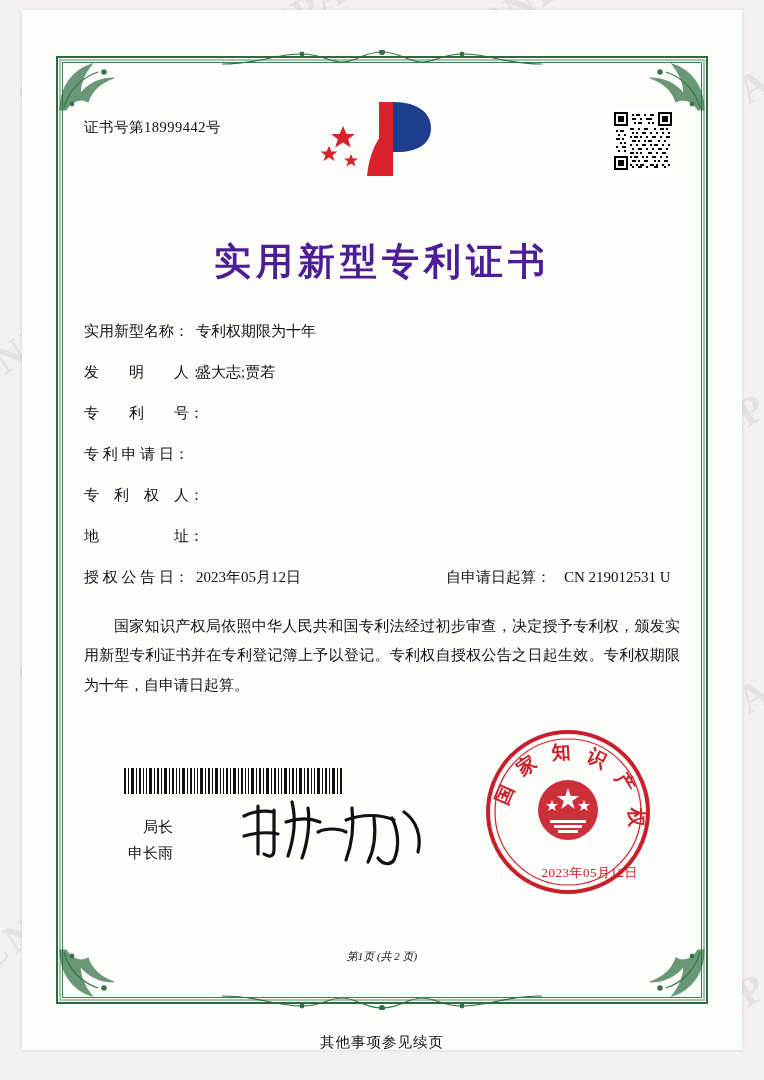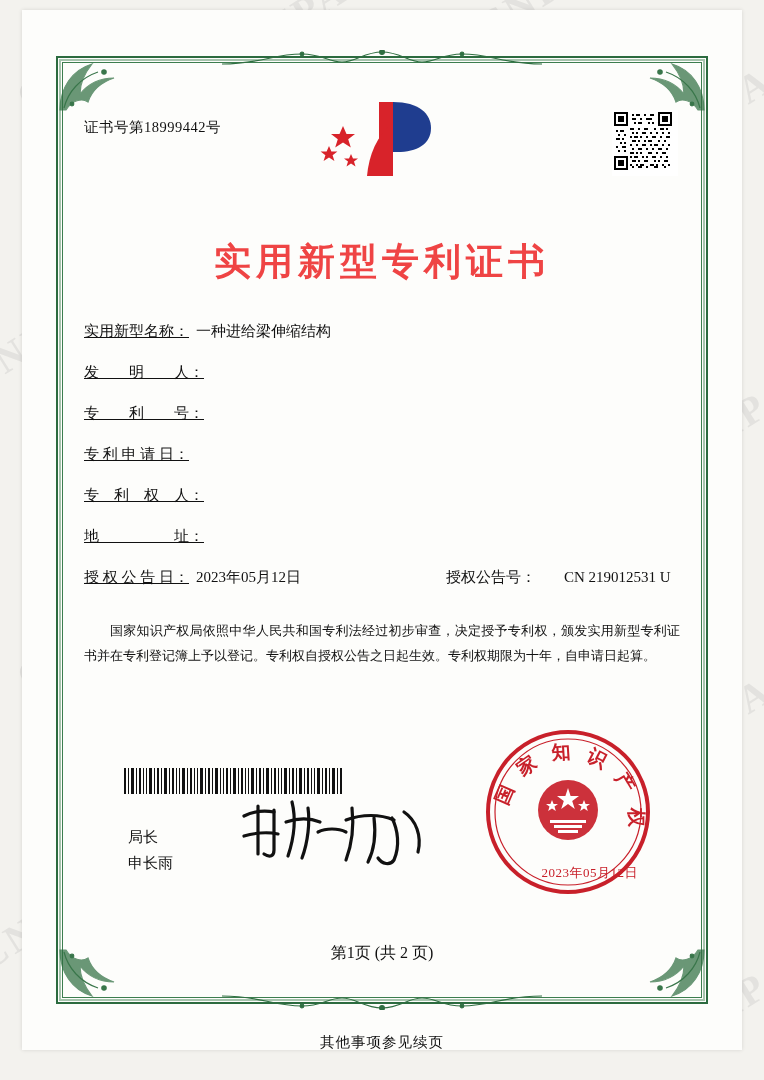--- a/index.html
+++ b/index.html
@@ -132,53 +132,52 @@
   }
   .logo svg { width: 100%; height: 100%; display: block; }
 
   .main-title {
     text-align: center;
     font-size: 37px;
     font-weight: bold;
     letter-spacing: 5px;
     margin-top: 100px;
     font-family: "DejaVu Sans", "Liberation Sans", sans-serif;
-    color: #ef4444;
+    color: #4c1d95;
   }
 
   .fields {
     margin-top: 34px;
     font-size: 15px;
   }
   .field-row {
     display: flex;
     align-items: baseline;
     margin-bottom: 20px;
     line-height: 1.4;
   }
   .f-label {
     width: 112px;
     flex: 0 0 112px;
     letter-spacing: 0px;
     white-space: nowrap;
-    text-decoration: underline;
   }
   .f-value {
     flex: 1;
   }
   .field-row.split .f-value { flex: 0 0 auto; width: 250px; }
   .f-label2 {
     width: 118px;
     flex: 0 0 118px;
     white-space: nowrap;
   }
 
   .paras {
-    margin-top: 30px;
-    font-size: 13px;
+    margin-top: 24px;
+    font-size: 15px;
     line-height: 1.95;
     text-align: justify;
   }
   .paras p {
     margin: 0 0 8px 0;
     text-indent: 2em;
   }
 
   
   .barcode {
@@ -187,23 +186,24 @@
     bottom: 176px;
     height: 26px;
     width: 220px;
   }
   .barcode svg { width: 100%; height: 100%; display:block; }
 
   
   .sign-block {
     position: absolute;
     left: 44px;
-    bottom: 94px;
+    bottom: 104px;
     font-size: 15px;
     line-height: 1.7;
+    text-align: right;
   }
   .signature {
     position: absolute;
     left: 150px;
     bottom: 100px;
     width: 200px;
     height: 78px;
     color: #111;
   }
   .signature svg { width:100%; height:100%; display:block; }
@@ -225,21 +225,22 @@
     color: #c8202a;
     letter-spacing: .5px;
     font-family: "Liberation Serif", serif;
   }
 
   .page-no {
     position: absolute;
     left: 0; right: 0;
     bottom: 6px;
     text-align: center;
-    font-size: 16px;
+    font-size: 11px;
+    font-style: italic;
   }
 
   .footnote {
     position: absolute;
     left: 0; right: 0;
     bottom: 28px;
     text-align: center;
     font-size: 14.5px;
     letter-spacing: 1px;
     font-family: "Liberation Serif", serif;
@@ -457,25 +458,26 @@
     </div>
 
     <div class="cert-no">证书号第18999442号</div>
 
     <div class="main-title">实用新型专利证书</div>
 
     <div class="fields">
 
       <div class="field-row">
         <div class="f-label">实用新型名称：</div>
-        <div class="f-value">一种进给梁伸缩结构</div>
+        <div class="f-value">专利权期限为十年</div>
       </div>
 
       <div class="field-row">
         <div class="f-label">发　　明　　人：</div>
+        <div class="f-value">盛大志;贾若</div>
       </div>
 
       <div class="field-row">
         <div class="f-label">专　　利　　号：</div>
       </div>
 
       <div class="field-row">
         <div class="f-label">专 利 申 请 日：</div>
       </div>
 
@@ -483,21 +485,21 @@
         <div class="f-label">专　利　权　人：</div>
       </div>
 
       <div class="field-row">
         <div class="f-label">地　　　　　址：</div>
       </div>
 
       <div class="field-row split">
         <div class="f-label">授 权 公 告 日：</div>
         <div class="f-value">2023年05月12日</div>
-        <div class="f-label2">授权公告号：</div>
+        <div class="f-label2">自申请日起算：</div>
         <div class="f-value">CN 219012531 U</div>
       </div>
 
     </div>
 
     <div class="paras">
       <p>国家知识产权局依照中华人民共和国专利法经过初步审查，决定授予专利权，颁发实用新型专利证书并在专利登记簿上予以登记。专利权自授权公告之日起生效。专利权期限为十年，自申请日起算。</p>
     </div>
 
     <div class="barcode">

